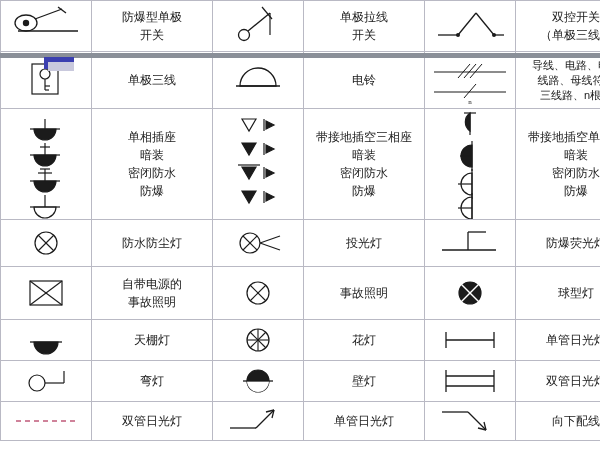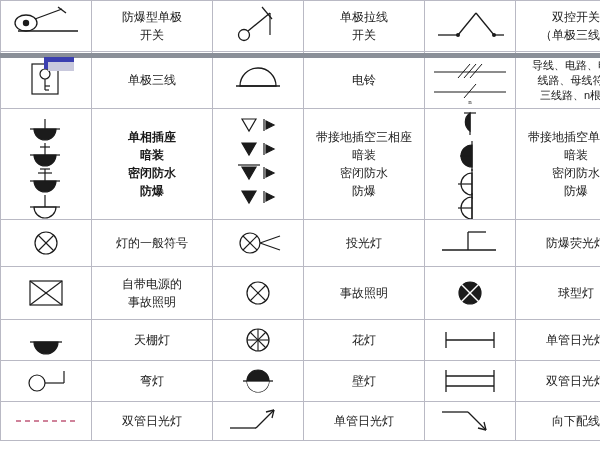--- a/index.html
+++ b/index.html
@@ -28,21 +28,21 @@
   }
   td.sym{width:90px;height:0;}
   td.lbl{width:120px;}
   .lbltext{
     font-size:12px;
     line-height:18px;
     color:#1b1b1b;
     padding:4px 2px;
   }
   .lbltext.small{font-size:11px;line-height:15px;}
-  .lbltext.bold{font-weight:bold;}
+  .lbltext.bold{font-weight:normal;}
   .symbox{
     width:90px;
     display:flex;
     align-items:center;
     justify-content:center;
   }
   svg{display:block;}
   .accent-bar{
     position:absolute;
     left:0;top:53px;
@@ -257,21 +257,21 @@
       <td class="sym">
         <div class="symbox">
           <svg width="84" height="46" viewBox="0 0 84 46">
             <circle cx="42" cy="23" r="11" fill="#fff" stroke="#1b1b1b" stroke-width="1.2"></circle>
             <line x1="34" y1="15" x2="50" y2="31" stroke="#1b1b1b" stroke-width="1.1"></line>
             <line x1="50" y1="15" x2="34" y2="31" stroke="#1b1b1b" stroke-width="1.1"></line>
           </svg>
         </div>
       </td>
       <td class="lbl">
-        <div class="lbltext">灯的一般符号</div>
+        <div class="lbltext">防水防尘灯</div>
       </td>
       <td class="sym">
         <div class="symbox">
           <svg width="84" height="46" viewBox="0 0 84 46">
             <circle cx="34" cy="23" r="10" fill="#fff" stroke="#1b1b1b" stroke-width="1.2"></circle>
             <line x1="27" y1="16" x2="41" y2="30" stroke="#1b1b1b" stroke-width="1.1"></line>
             <line x1="41" y1="16" x2="27" y2="30" stroke="#1b1b1b" stroke-width="1.1"></line>
             <line x1="44" y1="23" x2="64" y2="16" stroke="#1b1b1b" stroke-width="1.1"></line>
             <line x1="44" y1="23" x2="64" y2="30" stroke="#1b1b1b" stroke-width="1.1"></line>
           </svg>

